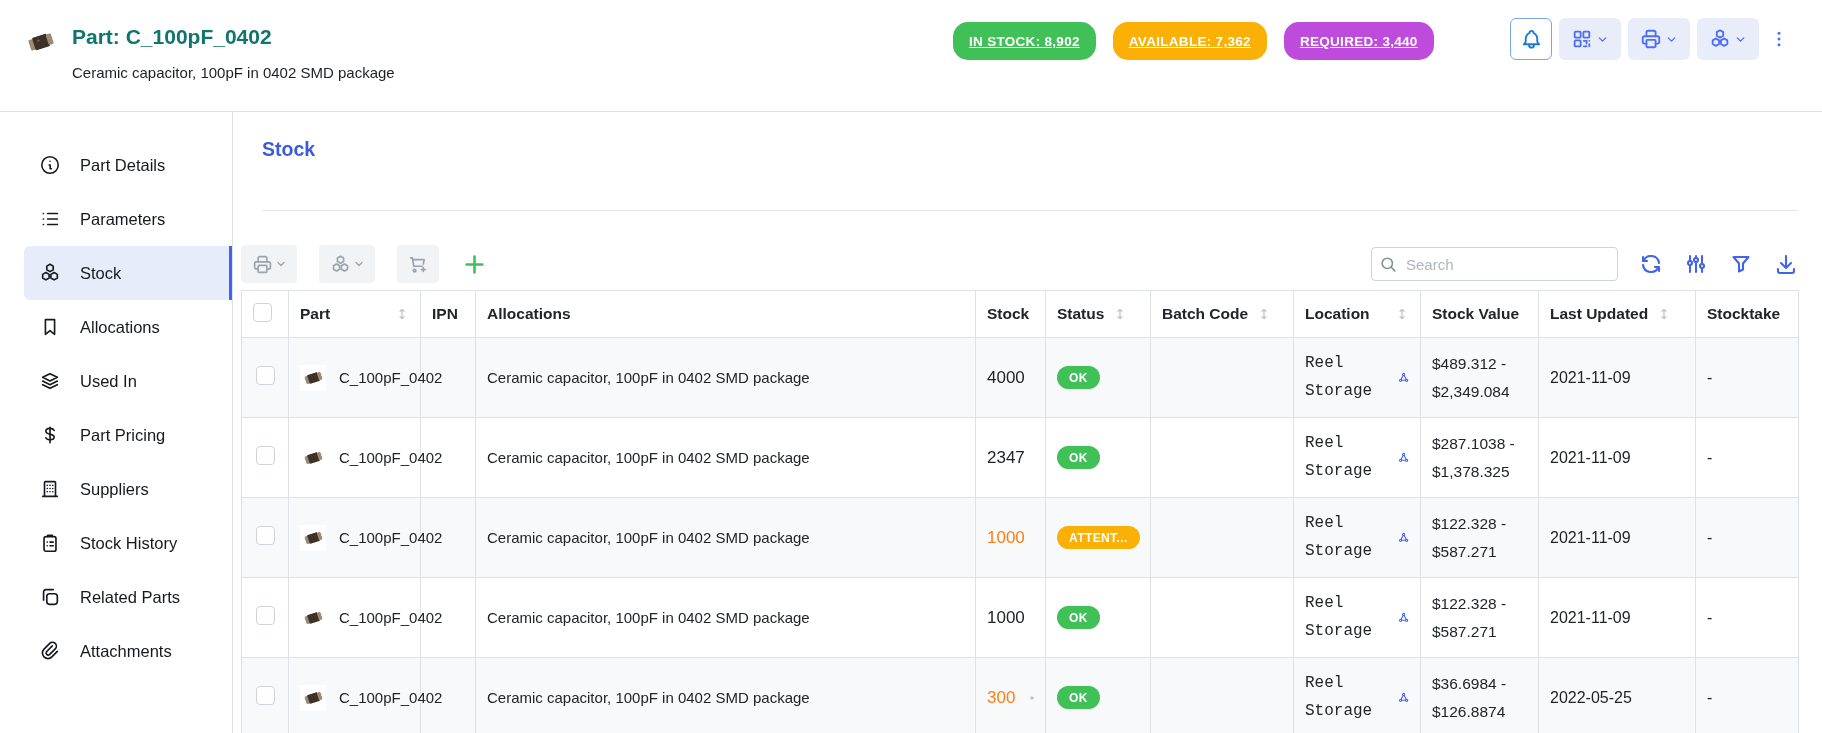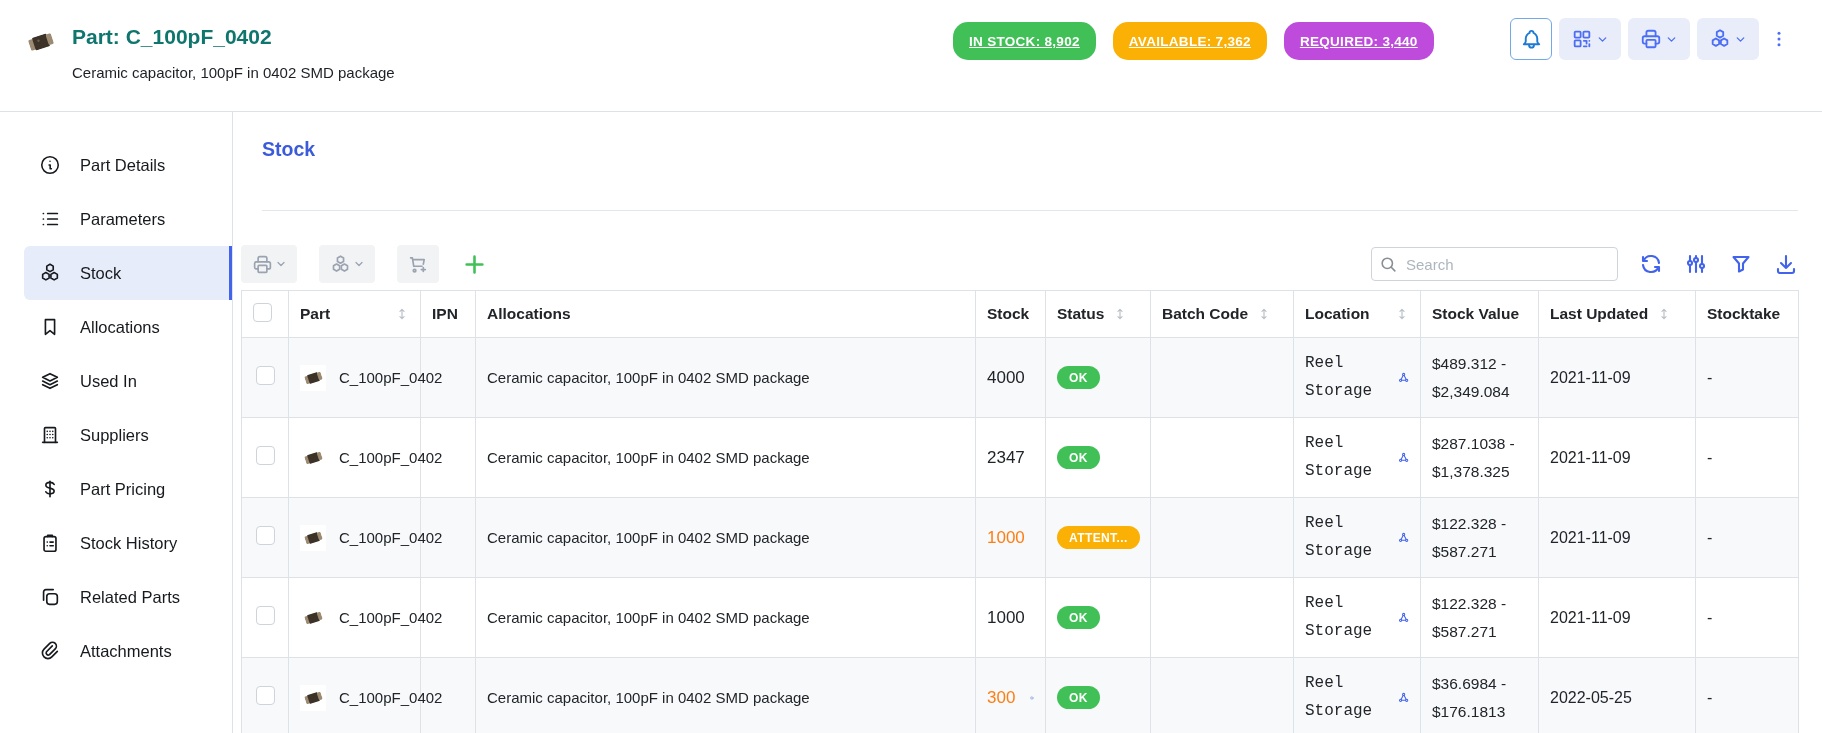--- a/index.html
+++ b/index.html
@@ -195,35 +195,35 @@
             <path d="M4 8l8-4 8 4-8 4z"></path>
             <path d="M4 12l8 4 8-4"></path>
             <path d="M4 16l8 4 8-4"></path>
           </svg>
       </span>
         <span>Used In</span>
     </div>
     <div class="side-item">
       <span class="sicon">
         <svg width="22" height="22" viewBox="0 0 24 24" fill="none" stroke="#16191d" stroke-width="1.8" stroke-linecap="round" stroke-linejoin="round">
+            <path d="M12 3.5v17"></path>
+            <path d="M16.5 7c-.8-1.5-2.4-2.2-4.5-2.2-2.5 0-4.5 1-4.5 3s1.8 2.6 4.5 3.2c2.7.6 4.5 1.4 4.5 3.3s-2 3-4.5 3c-2.1 0-3.7-.7-4.5-2.2"></path>
+          </svg>
+      </span>
+        <span>Part Pricing</span>
+    </div>
+    <div class="side-item">
+      <span class="sicon">
+        <svg width="22" height="22" viewBox="0 0 24 24" fill="none" stroke="#16191d" stroke-width="1.8" stroke-linecap="round" stroke-linejoin="round">
             <path d="M4 20h16"></path>
             <path d="M6 20V5a1 1 0 0 1 1-1h10a1 1 0 0 1 1 1v15"></path>
             <path d="M9 8h.01M12 8h.01M15 8h.01M9 11.5h.01M12 11.5h.01M15 11.5h.01M9 15h.01M12 15h.01M15 15h.01"></path>
           </svg>
       </span>
         <span>Suppliers</span>
-    </div>
-    <div class="side-item">
-      <span class="sicon">
-        <svg width="22" height="22" viewBox="0 0 24 24" fill="none" stroke="#16191d" stroke-width="1.8" stroke-linecap="round" stroke-linejoin="round">
-            <path d="M12 3.5v17"></path>
-            <path d="M16.5 7c-.8-1.5-2.4-2.2-4.5-2.2-2.5 0-4.5 1-4.5 3s1.8 2.6 4.5 3.2c2.7.6 4.5 1.4 4.5 3.3s-2 3-4.5 3c-2.1 0-3.7-.7-4.5-2.2"></path>
-          </svg>
-      </span>
-        <span>Part Pricing</span>
     </div>
     <div class="side-item">
       <span class="sicon">
         <svg width="22" height="22" viewBox="0 0 24 24" fill="none" stroke="#16191d" stroke-width="1.8" stroke-linecap="round" stroke-linejoin="round">
             <rect x="5.5" y="5" width="13" height="16" rx="2"></rect>
             <path d="M9.5 5V3.5h5V5"></path>
             <path d="M9 11h.01M12 11h3.5M9 15h.01M12 15h3.5"></path>
           </svg>
       </span>
         <span>Stock History</span>
@@ -612,20 +612,20 @@
               <div class="loc-cell">
                 <span class="loc-text">Reel Storage</span>
             <svg width="15" height="15" viewBox="0 0 24 24" fill="none" stroke="#4263eb" stroke-width="2.2" stroke-linecap="round">
                   <circle cx="12" cy="5.5" r="2.3"></circle>
                   <circle cx="5.5" cy="18" r="2.3"></circle>
                   <circle cx="18.5" cy="18" r="2.3"></circle>
                   <path d="M10.9 7.6L6.8 15.9M13.1 7.6l4.1 8.3M7.8 18h8.4"></path>
                 </svg>
               </div>
             </td>
-          <td><span class="value-text">$36.6984 - $176.1813</span></td>
+          <td><span class="value-text">$36.6984 - $126.8874</span></td>
           <td><span class="date-text">2022-05-25</span></td>
           <td><span class="stocktake-text">-</span></td>
         </tr>
       </tbody>
     </table>
   </div>
 </div>
 
 </body></html>

